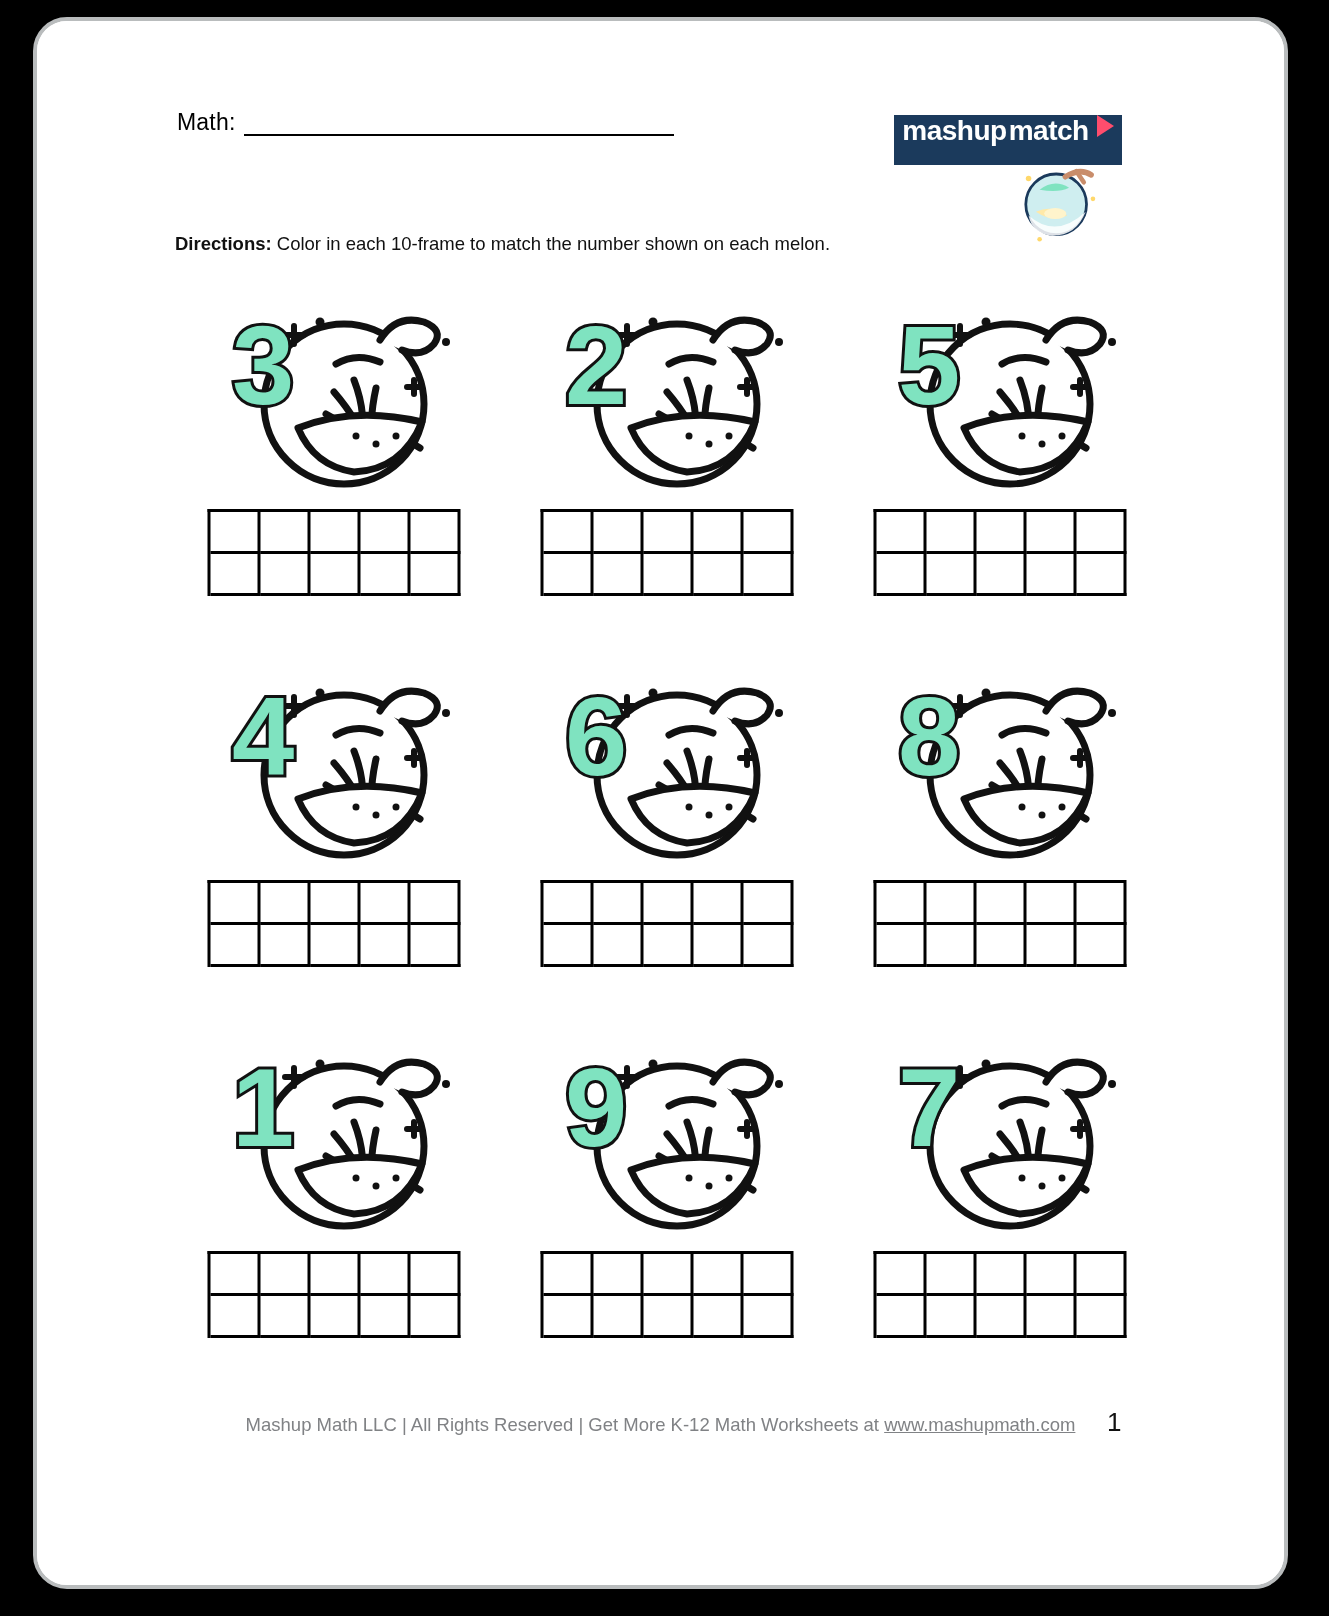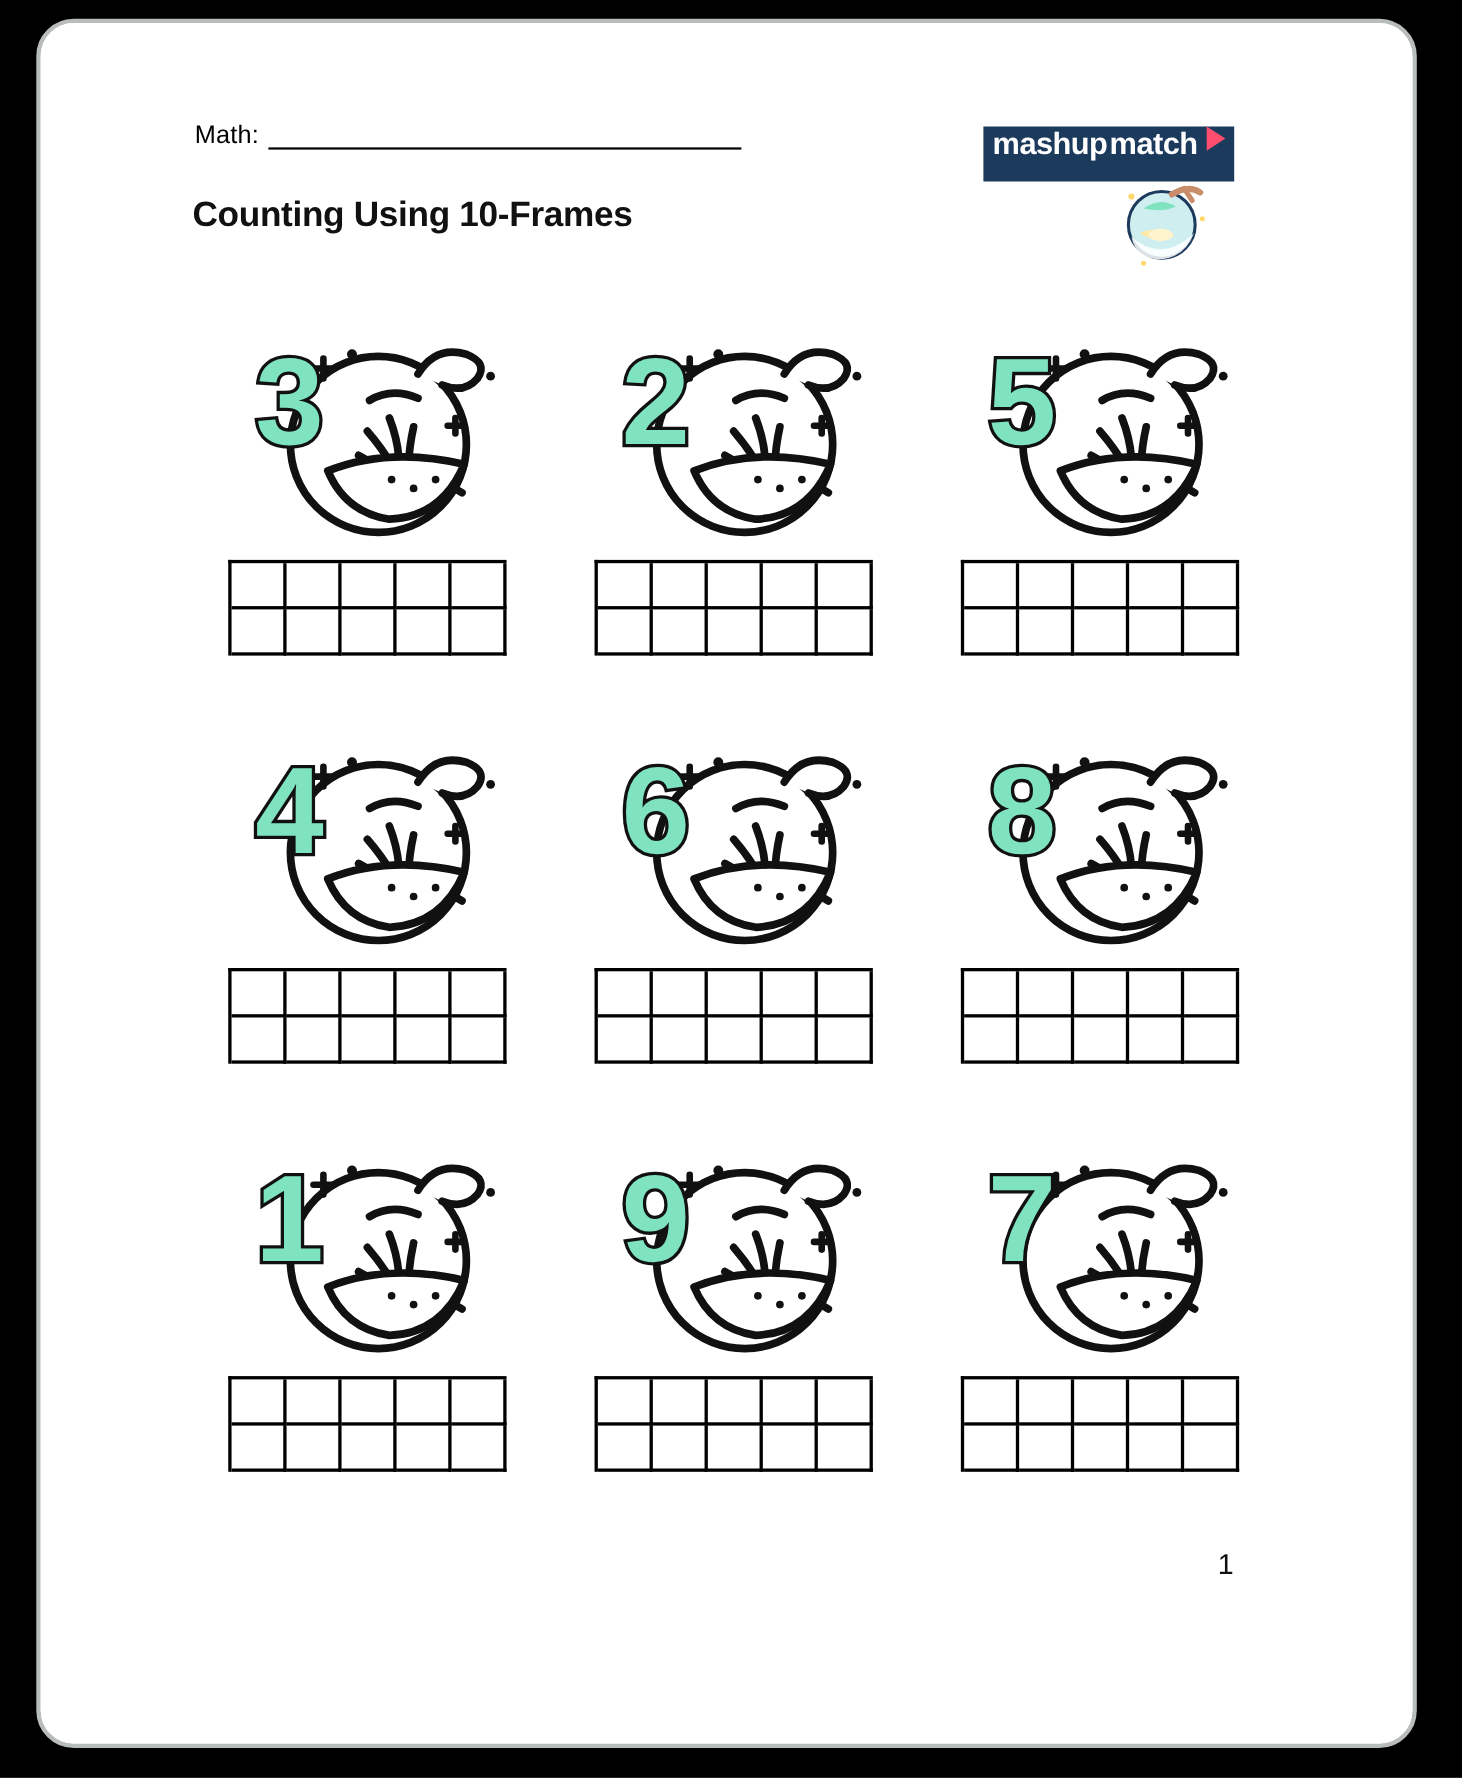--- a/index.html
+++ b/index.html
@@ -170,22 +170,24 @@
 <body>
 
 <div class="page-outer">
   <div class="page-inner">
 
     <div class="name-row">
       <span class="name-label">Math:</span>
       <span class="name-line"></span>
     </div>
 
-    <div class="title">Counting Using 10-Frames</div>
-
+
+    <div class="directions">
+      <b>Directions:</b><span> Color in each 10-frame to match the number shown on each melon.</span>
+    </div>
 
     <div class="logo">
       <div class="logo-bar">
         <span class="lw1">mashup</span>
           <span class="lw2"></span>
           <span class="lw3">match</span>
         <span class="logo-play"></span>
       </div>
       <svg class="logo-globe" viewBox="0 0 100 100">
         <circle cx="48" cy="58" r="33" fill="#cfeef0" stroke="#1b3a5c" stroke-width="3"></circle>
@@ -540,16 +542,19 @@
           <div></div>
             <div></div>
             <div></div>
             <div></div>
             <div></div>
         </div>
       </div>
 
     </div>
 
+    <div class="footer">
+      <span>Mashup Math LLC | All Rights Reserved | Get More K-12 Math Worksheets at </span><u>www.mashupmath.com</u>
+    </div>
     <div class="page-num">1</div>
 
   </div>
 </div>
 
 </body></html>

